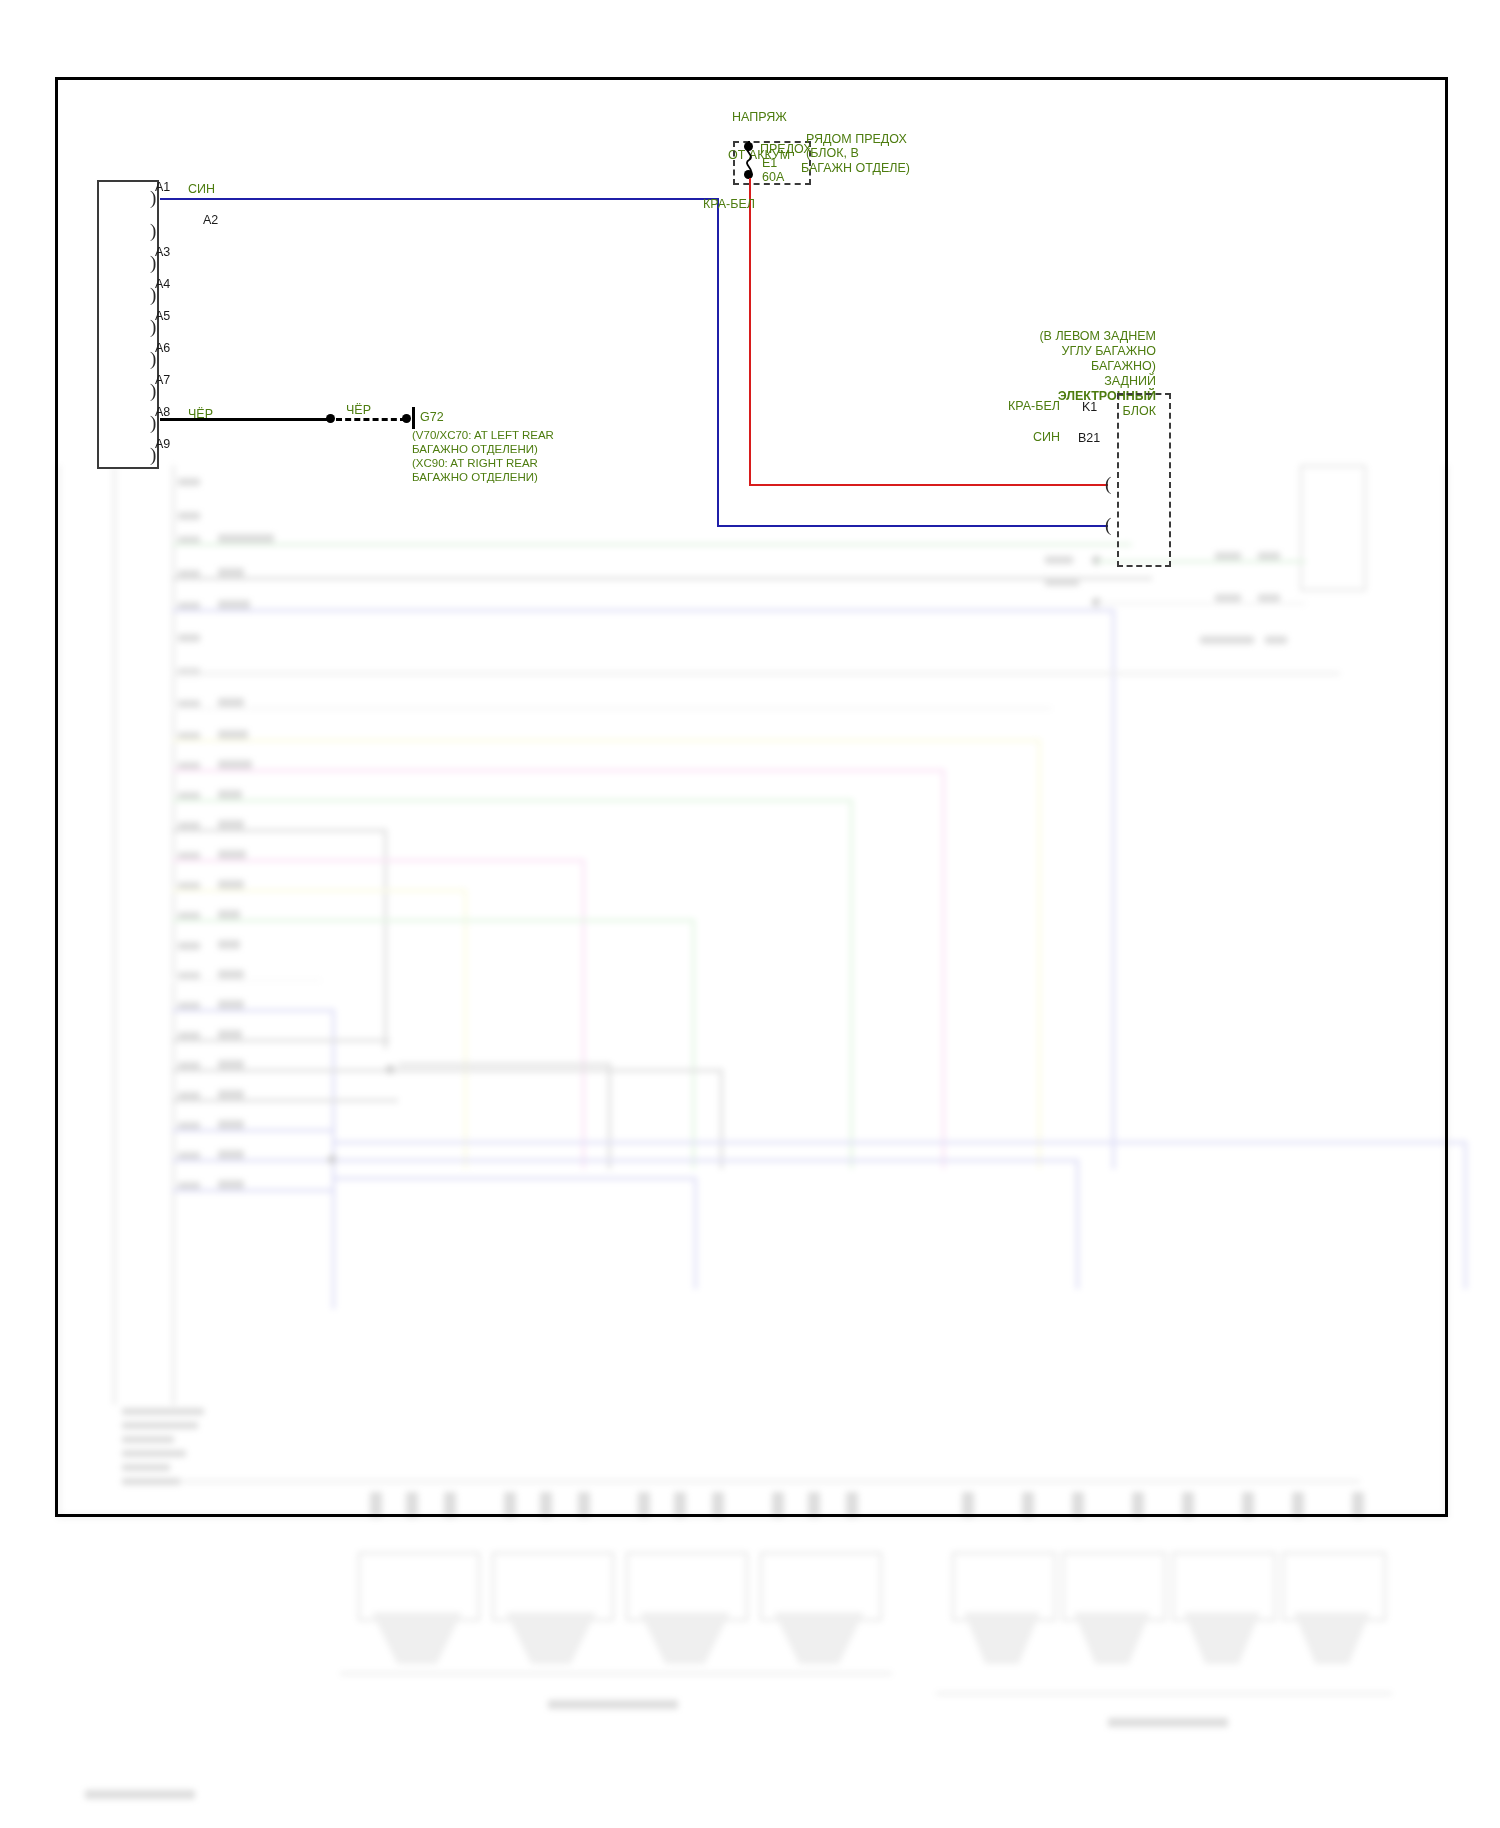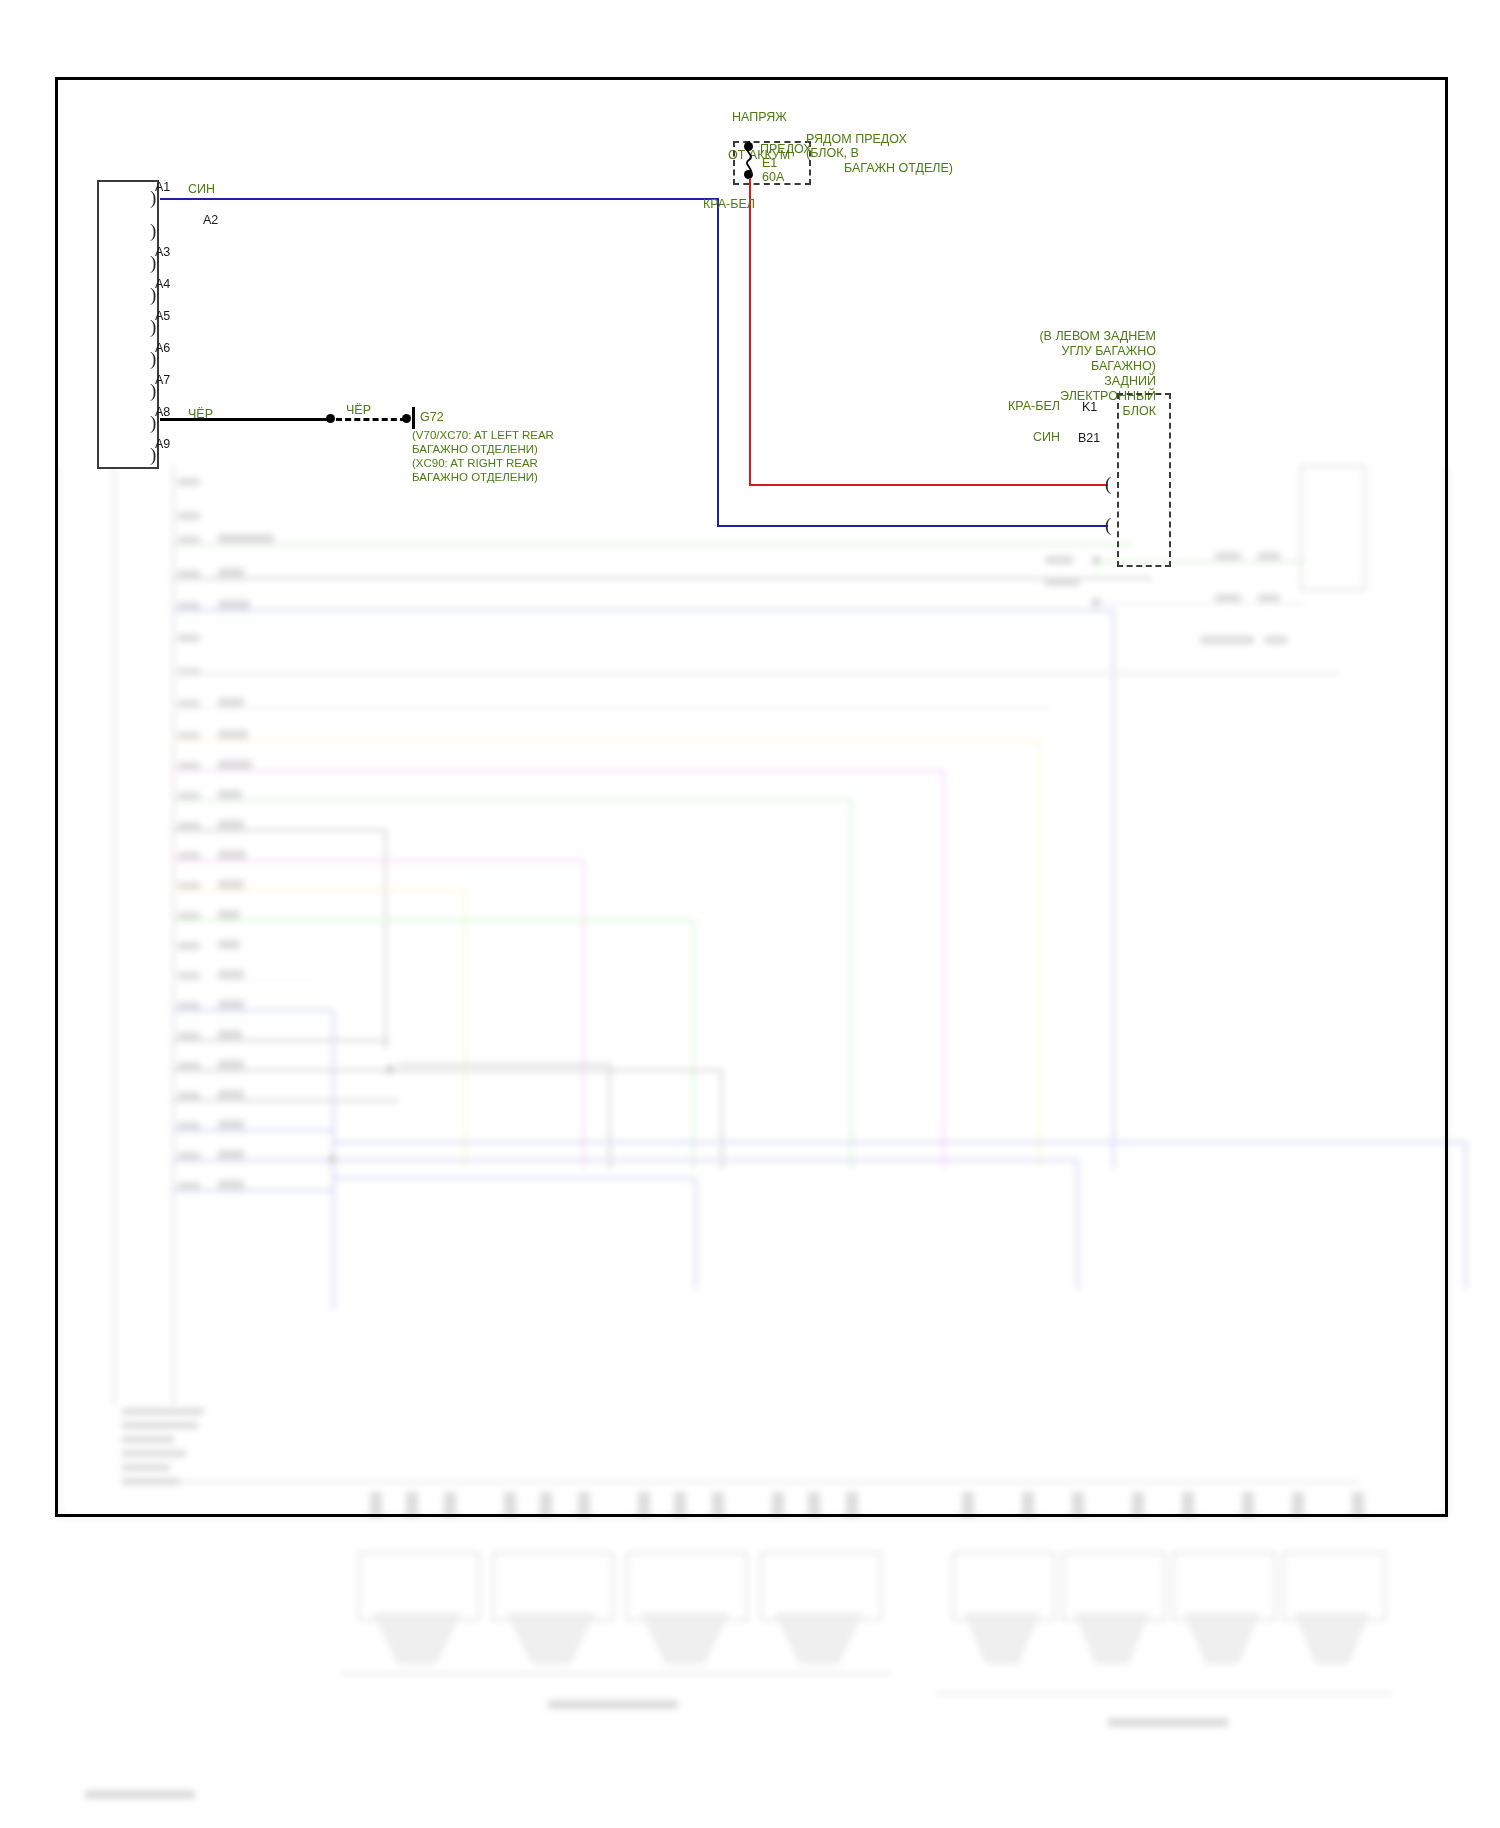--- a/index.html
+++ b/index.html
@@ -333,31 +333,31 @@
         <path d="M11 0 C4 4, 18 10, 11 14 C4 18, 18 24, 11 28" fill="none" stroke="#000" stroke-width="1.8"></path>
       </svg>
     </div>
     <div class="dot" style="left:744px;top:170px;"></div>
     <div class="lbl" style="left:760px;top:142px;">ПРЕДОХ</div>
     <div class="lbl" style="left:762px;top:156px;">E1</div>
     <div class="lbl" style="left:762px;top:170px;">60A</div>
 
     <div class="lbl" style="left:806px;top:132px;">РЯДОМ ПРЕДОХ</div>
     <div class="lbl" style="left:806px;top:146px;">(БЛОК,  В</div>
-    <div class="lbl" style="left:844px;top:161px;">БАГАЖН ОТДЕЛЕ)</div>
+    <div class="lbl" style="left:801px;top:161px;">БАГАЖН ОТДЕЛЕ)</div>
 
     <div class="v vred" style="left:749px;top:178px;height:307px;"></div>
     <div class="h hred" style="left:749px;top:484px;width:359px;"></div>
     <div class="lbl" style="left:703px;top:197px;">КРА-БЕЛ</div>
 
     <div class="lbl r" style="left:906px;top:329px;width:250px;">(В ЛЕВОМ ЗАДНЕМ</div>
     <div class="lbl r" style="left:906px;top:344px;width:250px;">УГЛУ БАГАЖНО</div>
     <div class="lbl r" style="left:906px;top:359px;width:250px;">БАГАЖНО)</div>
     <div class="lbl r" style="left:906px;top:374px;width:250px;">ЗАДНИЙ</div>
-    <div class="lbl r" style="left:906px;top:389px;width:250px;">ЭЛЕКТРОННЫЙ</div>
+    <div class="lbl r" style="left:906px;top:389px;width:250px;font-weight:bold;">ЭЛЕКТРОННЫЙ</div>
     <div class="lbl r" style="left:906px;top:404px;width:250px;">БЛОК</div>
 
     <div class="dash-box" style="left:1117px;top:393px;width:50px;height:170px;"></div>
 
     <div class="lbl r" style="left:960px;top:399px;width:100px;">КРА-БЕЛ</div>
     <div class="pin" style="left:1082px;top:400px;">K1</div>
     <div class="arc" style="left:1105px;top:474px;">(</div>
 
     <div class="lbl r" style="left:990px;top:430px;width:70px;">СИН</div>
     <div class="pin" style="left:1078px;top:431px;">B21</div>

